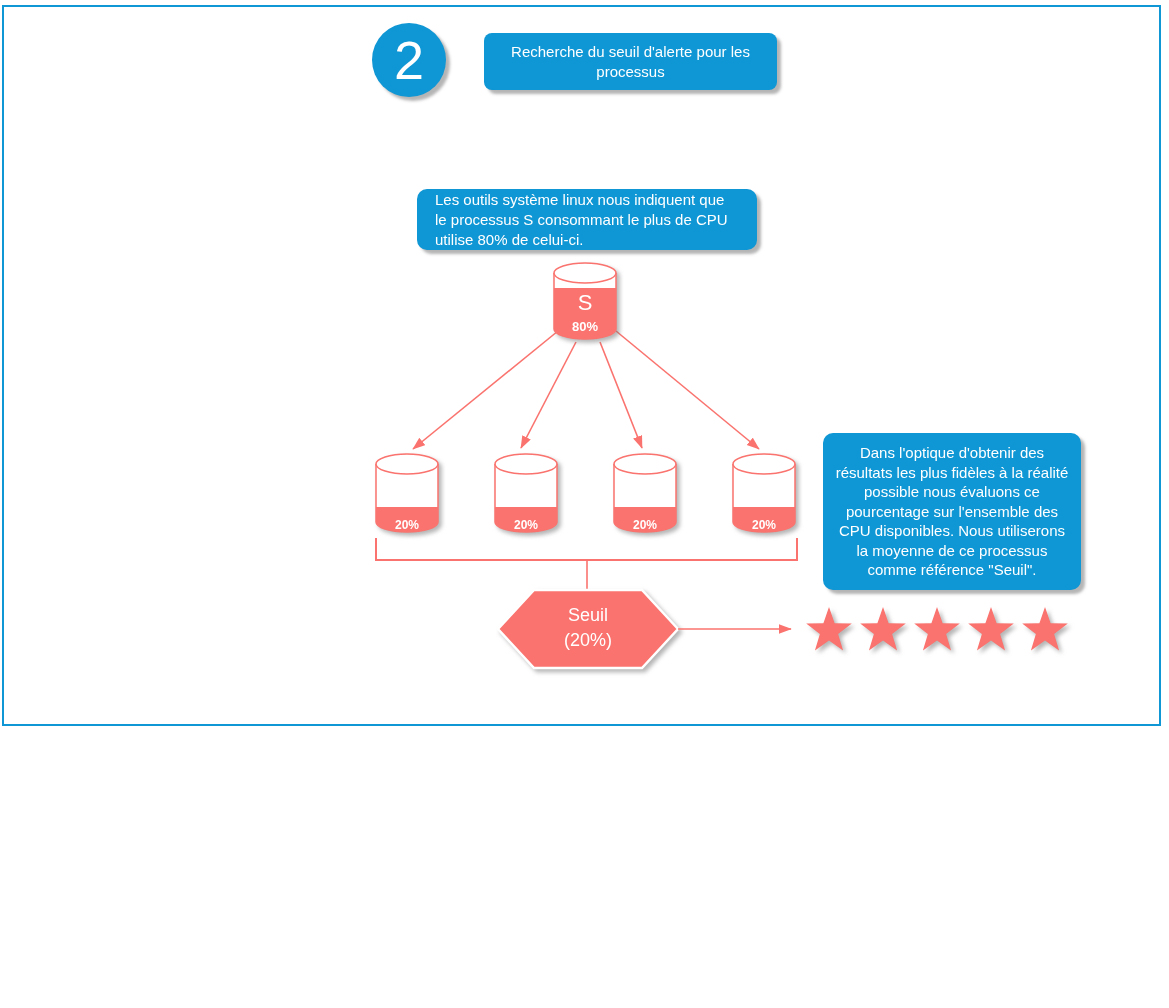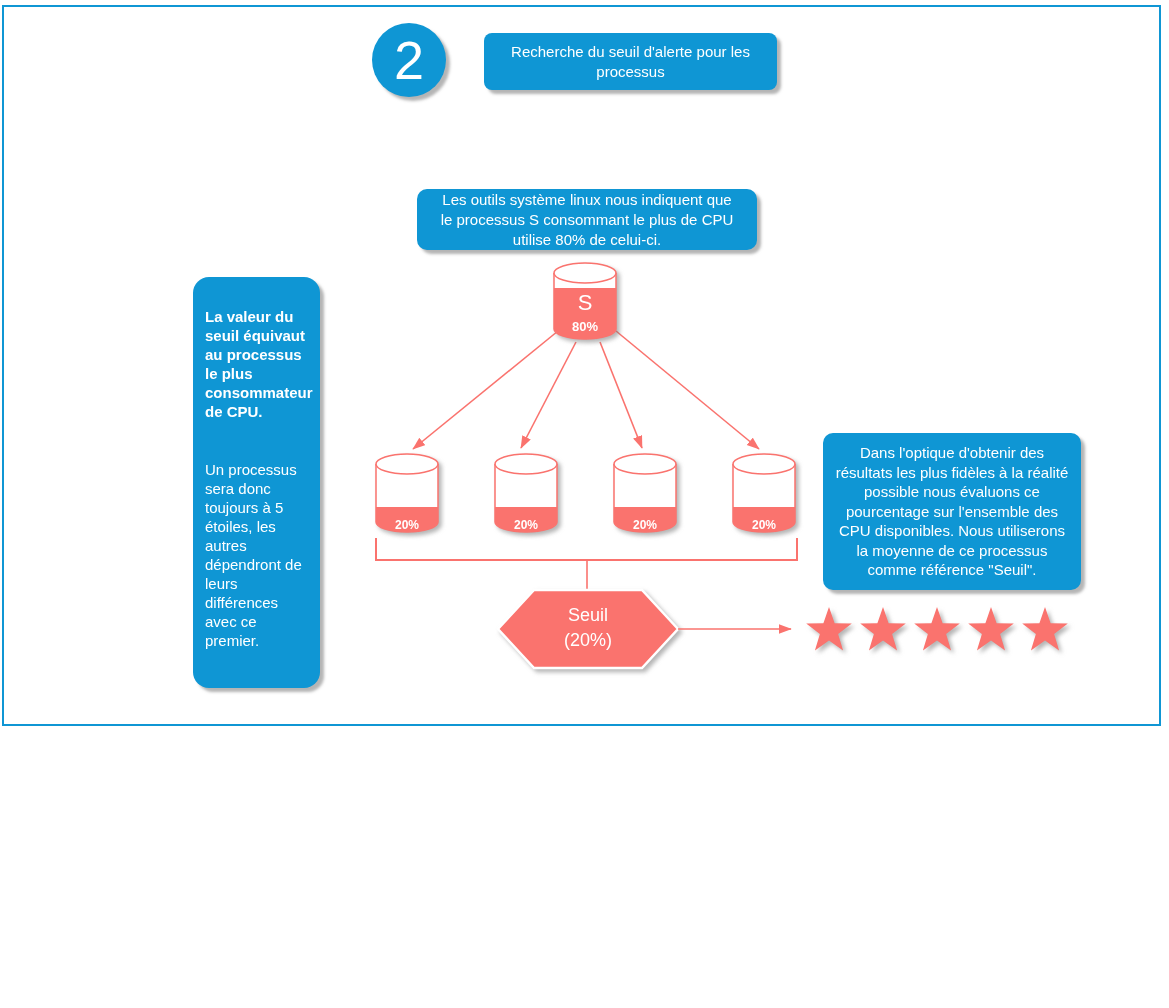--- a/index.html
+++ b/index.html
@@ -24,21 +24,21 @@
     position:absolute; background:#0f96d4; color:#fff;
     box-shadow:4px 4px 3px rgba(120,120,120,0.55);
   }
   .title-box {
     left:484px; top:33px; width:293px; height:57px; border-radius:8px;
     display:flex; align-items:center; justify-content:flex-end; text-align:center;
     font-size:15px; line-height:20px; padding:12px 14px;
   }
   .top-note {
     left:417px; top:189px; width:340px; height:61px; border-radius:10px;
-    display:flex; align-items:center; justify-content:center; text-align:center;
+    display:flex; align-items:center; justify-content:center; text-align:left;
     font-size:15px; line-height:20px; padding:0 18px;
   }
   .left-note {
     left:193px; top:277px; width:127px; height:411px; border-radius:16px;
     font-size:15px; line-height:19px; padding:30px 8px 0 12px; text-align:left;
   }
   .left-note p { margin:0; }
   .left-note p.bold { font-weight:bold; margin-bottom:39px; }
   .right-note {
     left:823px; top:433px; width:258px; height:157px; border-radius:10px;
@@ -72,24 +72,20 @@
   </div>
 
   <div class="note title-box">
     <span>Recherche du seuil d'alerte pour les processus</span>
   </div>
 
   <div class="note top-note">
     <span>Les outils système linux nous indiquent que le processus S consommant le plus de CPU utilise 80% de celui-ci.</span>
   </div>
 
-  <div class="note left-note">
-    <p class="bold">La valeur du seuil équivaut au processus le plus consommateur de CPU.</p>
-    <p>Un processus sera donc toujours à 5 étoiles, les autres dépendront de leurs différences avec ce premier.</p>
-  </div>
 
   <div class="note right-note">
     <span>Dans l'optique d'obtenir des résultats les plus fidèles à la réalité possible nous évaluons ce pourcentage sur l'ensemble des CPU disponibles. Nous utiliserons la moyenne de ce processus comme référence "Seuil".</span>
   </div>
 
   <svg class="diagram" width="1169" height="735" viewBox="0 0 1169 735">
     <defs>
       <marker id="arrow" markerWidth="10" markerHeight="8" refX="7.5" refY="3" orient="auto">
         <path d="M0,0 L8,3 L0,6 Z" fill="#fa736e"></path>
       </marker>

